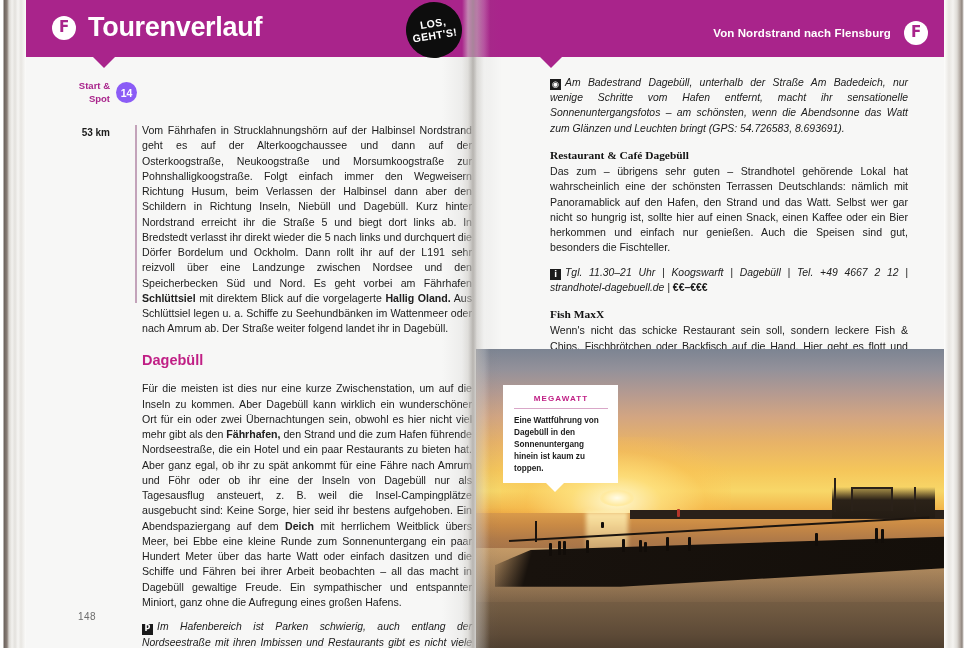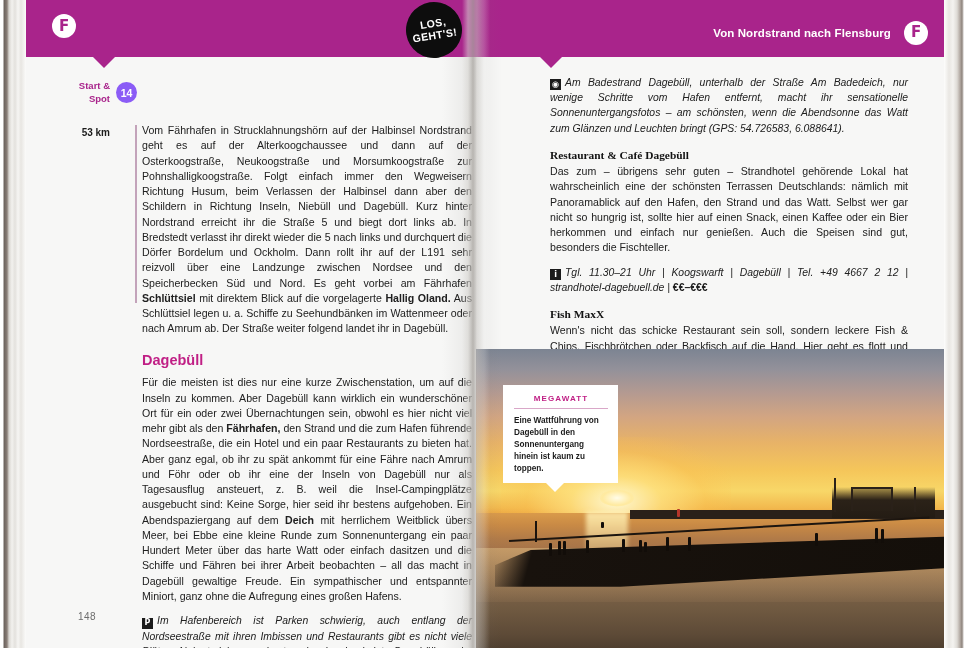--- a/index.html
+++ b/index.html
@@ -275,21 +275,21 @@
     text-align: justify;
     margin: 0 0 8px 0;
     hyphens: auto;
   }
   .para b { font-weight: bold; }
 
   .sub-head {
     color: #c01f85;
     font-size: 14.5px;
     font-weight: bold;
-    margin: 16px 0 7px 0;
+    margin: 16px 0 13px 0;
     line-height: 1.1;
   }
 
   .note-para {
     font-size: 10.4px;
     line-height: 1.46;
     color: #202020;
     font-style: italic;
     text-align: justify;
     margin: 9px 0 0 0;
@@ -568,20 +568,21 @@
 
   <div class="page page-left"></div>
 
   <div class="page page-right"></div>
 
   <div class="header-bar header-left-bar"></div>
   <div class="header-notch notch-left"></div>
 
   <div class="header-title-row">
     <div class="route-badge">F</div>
+    <div class="header-title">Tourenverlauf</div>
   </div>
 
   <div class="los-gehts">
     <span>LOS,</span>
     <span>GEHT'S!</span>
   </div>
 
   <div class="header-bar header-right-bar"></div>
   <div class="header-notch notch-right"></div>
   <div class="header-right-inner">
@@ -610,21 +611,21 @@
 
       <p class="note-para"><span class="inline-icon">P</span><span>Im Hafenbereich ist Parken schwierig, auch entlang der Nordseestraße mit ihren Imbissen und Restaurants gibt es nicht viele Plätze. Nehmt daher am besten den Inselparkplatz Dagebüll an der Fährhafenstraße, gute fünf Gehminuten vom Hafen entfernt (GPS: 54.731851, 8.701572).</span></p>
     </div>
 
     <div class="page-number">148</div>
   </div>
 
   <div class="right-content">
     <div class="right-col">
 
-      <p class="r-note" style="margin-top:0"><span class="inline-icon cam">◉</span><span>Am Badestrand Dagebüll, unterhalb der Straße Am Badedeich, nur wenige Schritte vom Hafen entfernt, macht ihr sensationelle Sonnenuntergangsfotos – am schönsten, wenn die Abendsonne das Watt zum Glänzen und Leuchten bringt (GPS: 54.726583, 6.088641).</span></p>
+      <p class="r-note" style="margin-top:0"><span class="inline-icon cam">◉</span><span>Am Badestrand Dagebüll, unterhalb der Straße Am Badedeich, nur wenige Schritte vom Hafen entfernt, macht ihr sensationelle Sonnenuntergangsfotos – am schönsten, wenn die Abendsonne das Watt zum Glänzen und Leuchten bringt (GPS: 54.726583, 8.693691).</span></p>
 
       <div class="r-head">Restaurant &amp; Café Dagebüll</div>
       <p class="r-para">Das zum – übrigens sehr guten – Strandhotel gehörende Lokal hat wahrscheinlich eine der schönsten Terrassen Deutschlands: nämlich mit Panoramablick auf den Hafen, den Strand und das Watt. Selbst wer gar nicht so hungrig ist, sollte hier auf einen Snack, einen Kaffee oder ein Bier herkommen und einfach nur genießen. Auch die Speisen sind gut, besonders die Fischteller.</p>
 
       <p class="r-note"><span class="inline-icon">i</span><span>Tgl. 11.30–21 Uhr | Koogswarft | Dagebüll | Tel. +49 4667 2 12 | strandhotel-dagebuell.de | </span><b>€€–€€€</b></p>
 
       <div class="r-head">Fish MaxX</div>
       <p class="r-para">Wenn's nicht das schicke Restaurant sein soll, sondern leckere Fish &amp; Chips, Fischbrötchen oder Backfisch auf die Hand. Hier geht es flott und schmeckt richtig lecker. Auch die selbst gemachte Remoulade ist eine Sünde wert. Ihr könnt den Imbiss dann die paar Schritte mitnehmen</p>
     </div>
 

